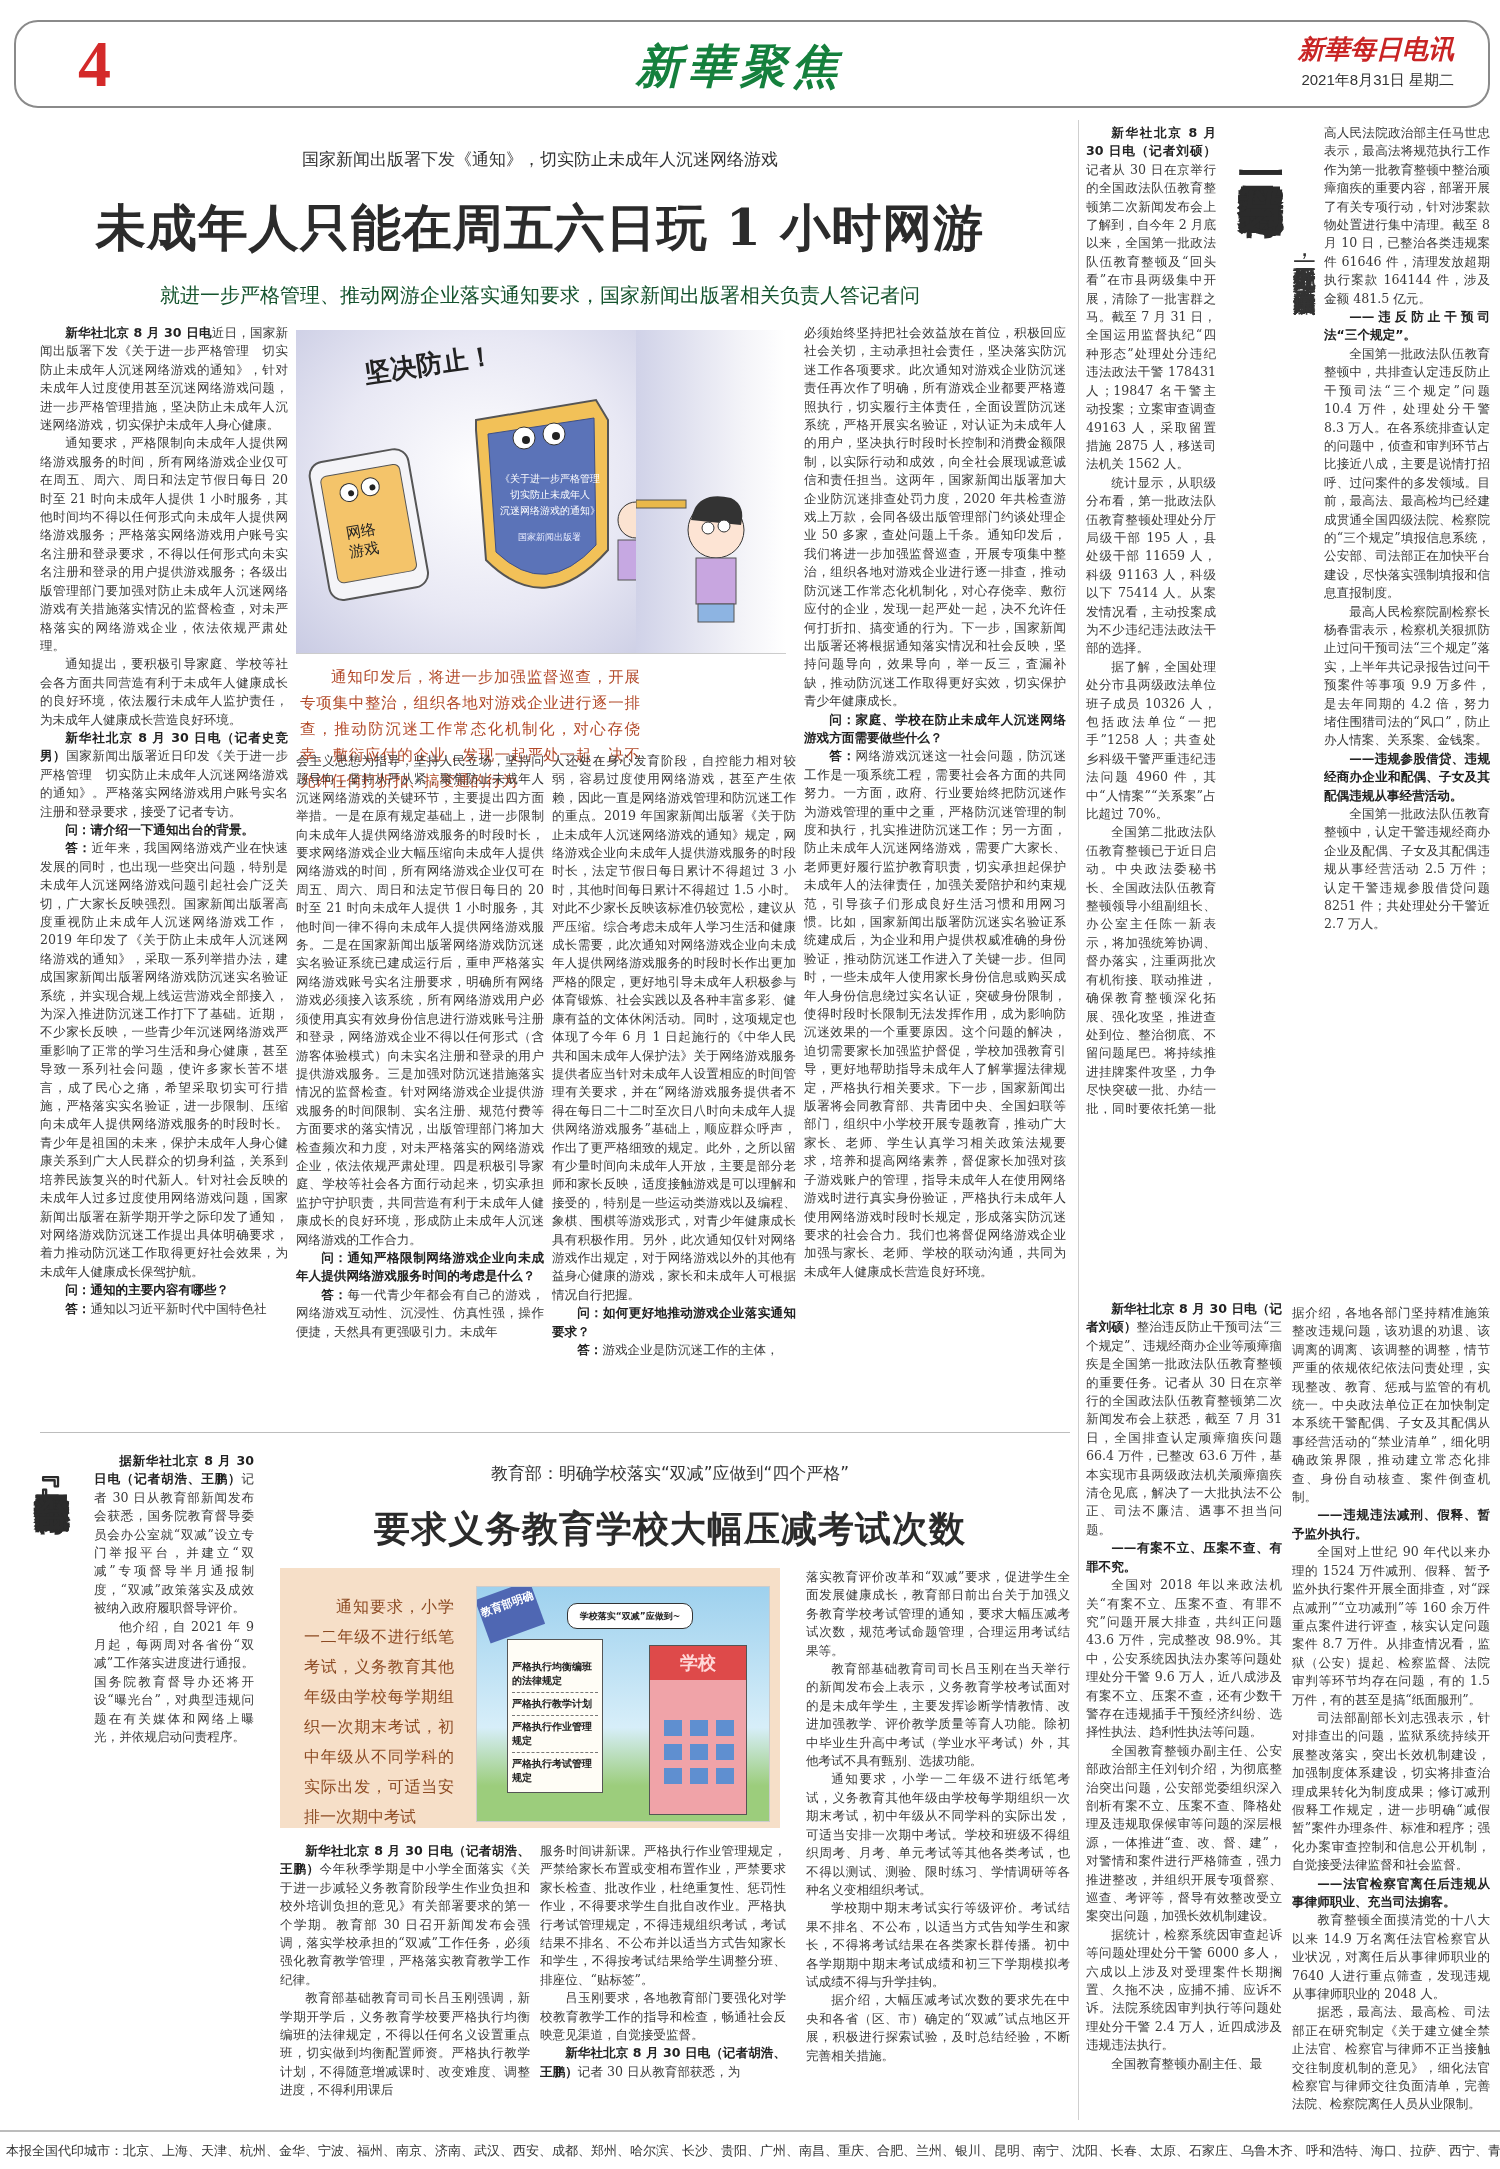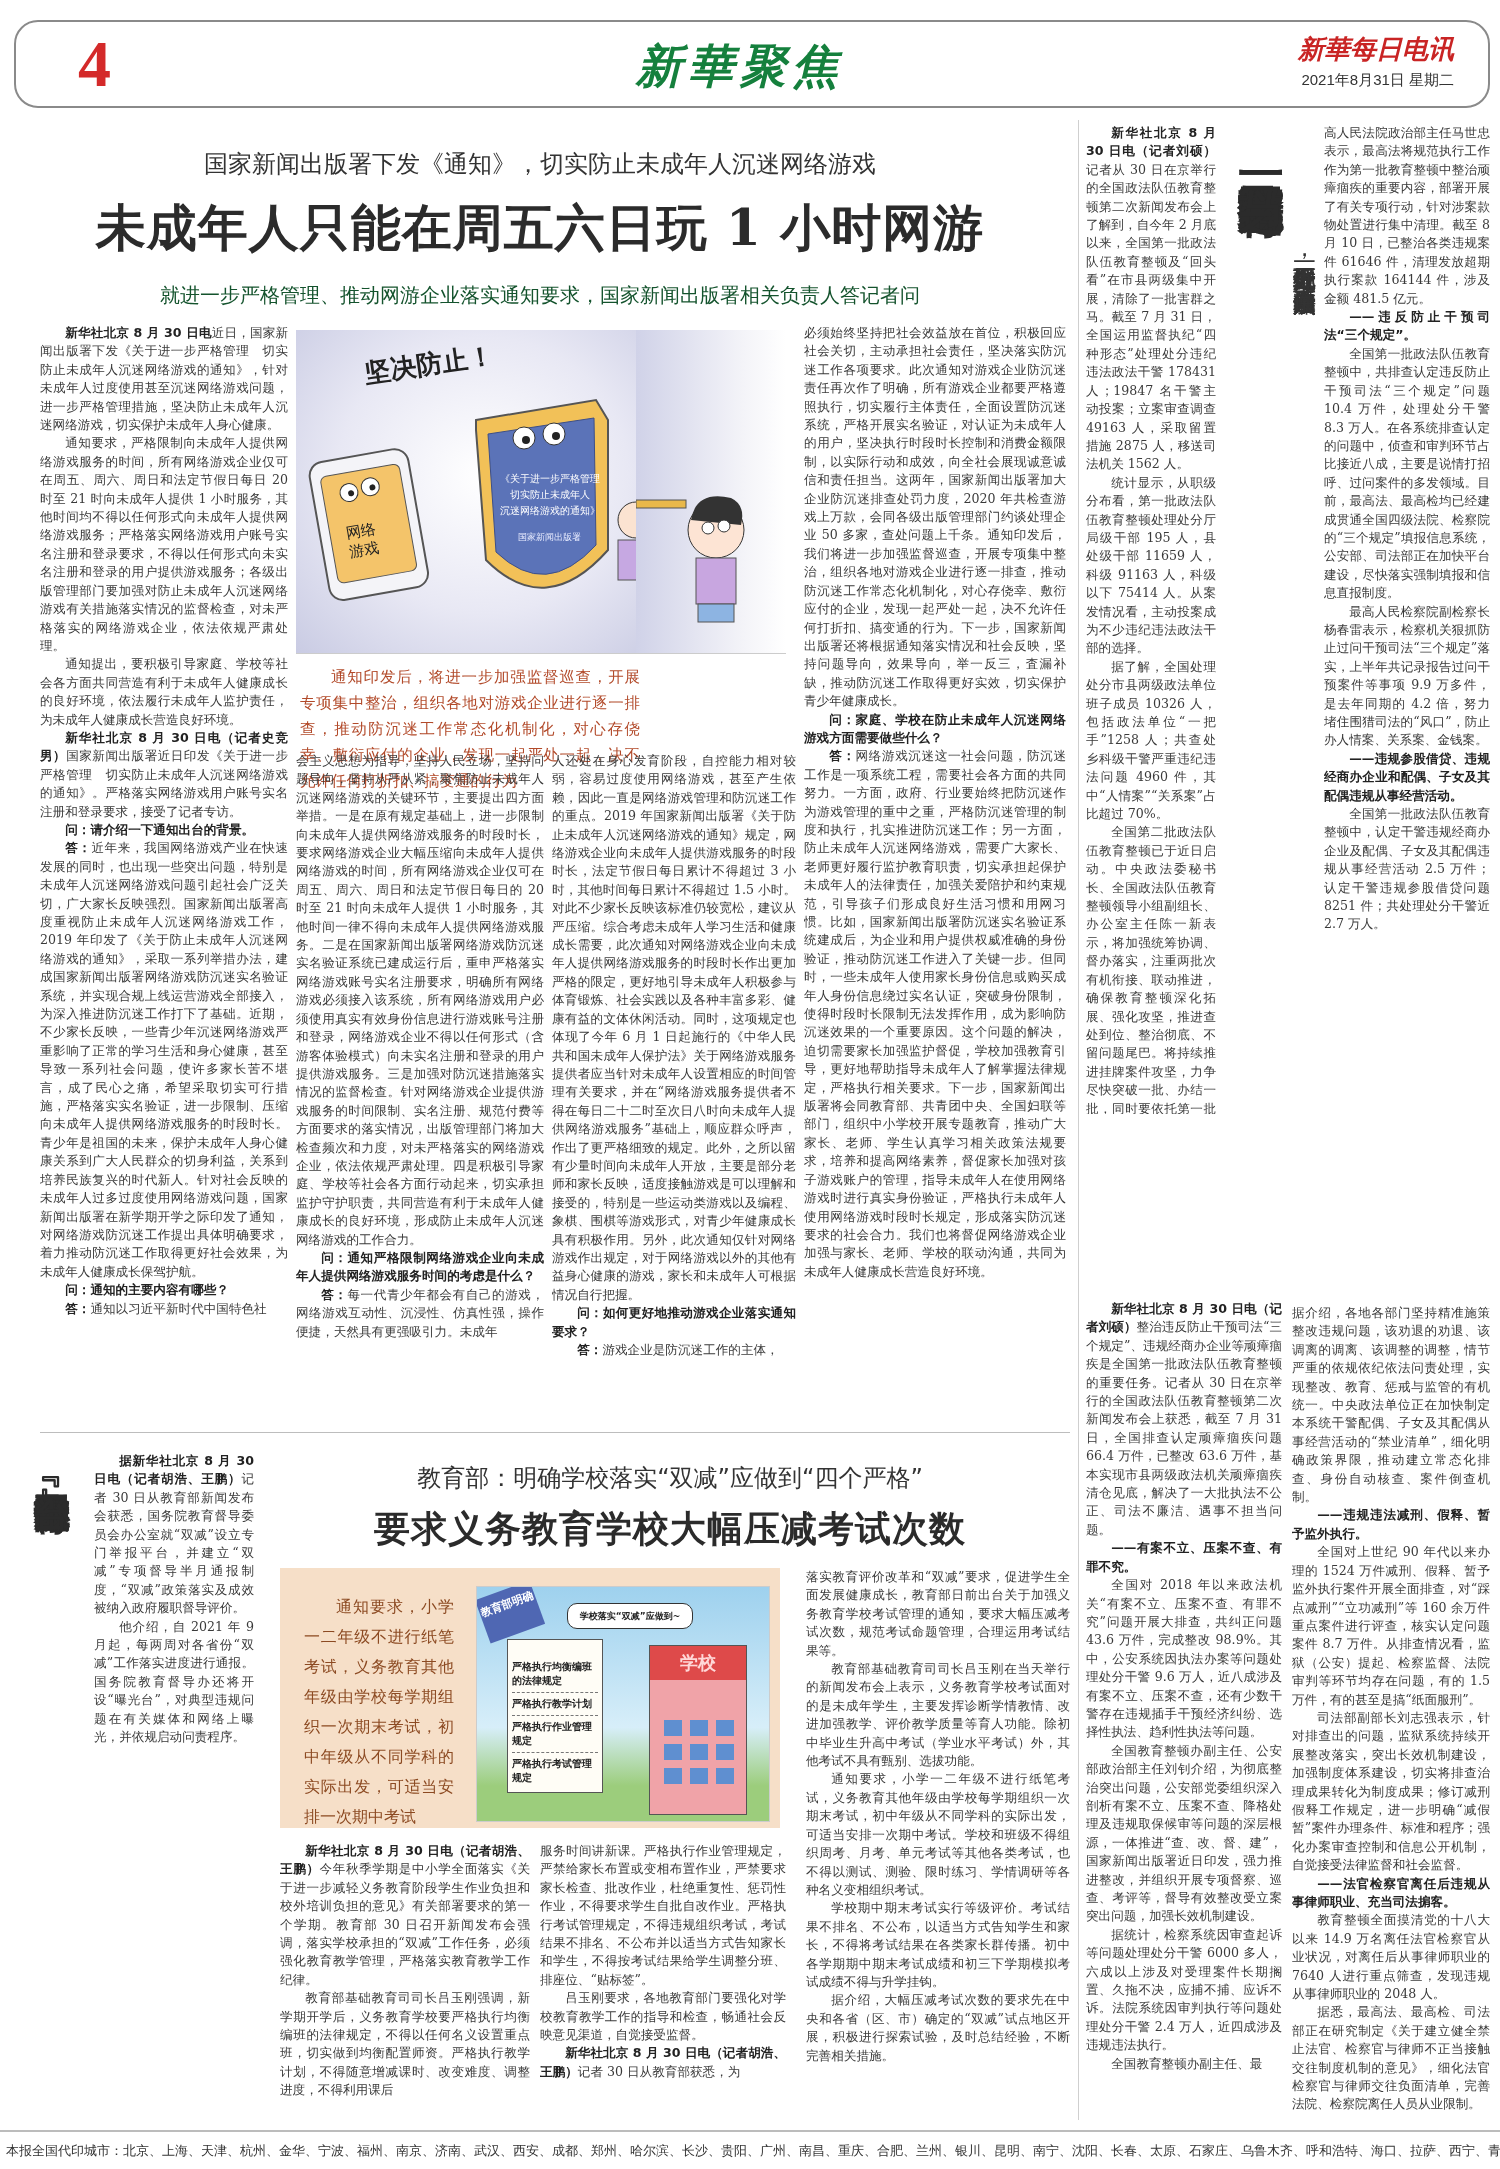--- a/index.html
+++ b/index.html
@@ -15,21 +15,21 @@
   .brand { position: absolute; right: 34px; top: 10px; text-align: right; }
   .brand-name { font-family: "DejaVu Sans", sans-serif; font-weight: bold; font-style: italic; color: #c92424; font-size: 26px; margin-left: 16px; }
   .brand-date { font-family: "Liberation Sans", sans-serif; font-size: 15px; color: #333; margin-top: 4px; }
 
   .col { position: absolute; font-size: 12.6px; line-height: 18.4px; text-align: justify; color: #3a3a3a; overflow: hidden; }
   .col p { text-indent: 2em; }
   .col .lead { font-family: "DejaVu Sans", sans-serif; font-weight: bold; color: #222; }
   .col .q { font-weight: bold; color: #222; }
   .col .sub { font-family: "DejaVu Sans", sans-serif; font-weight: bold; color: #222; }
 
-  .kicker { position: absolute; font-family: "DejaVu Sans", sans-serif; color: #333; font-size: 24px; text-align: center; }
+  .kicker { position: absolute; font-family: "DejaVu Sans", sans-serif; color: #333; font-size: 17px; text-align: center; }
   .headline { position: absolute; font-family: "DejaVu Serif", serif; font-weight: bold; color: #2b2b2b; text-align: center; letter-spacing: 1px; }
   .deck { position: absolute; font-family: "DejaVu Sans", sans-serif; font-size: 20px; color: #14532d; text-align: center; }
 
   .illus { position: absolute; overflow: hidden; }
   .caption { position: absolute; font-family: "DejaVu Sans", sans-serif; color: #b24a2a; font-size: 15.5px; line-height: 26px; text-align: justify; }
 
   .vtitle { position: absolute; writing-mode: vertical-rl; font-family: "DejaVu Serif", serif; font-weight: bold; color: #2b2b2b; }
   .vsub { position: absolute; writing-mode: vertical-rl; font-family: "DejaVu Sans", sans-serif; color: #333; }
 
   .rule-h { position: absolute; height: 1px; background: #bdbdbd; }
@@ -141,21 +141,21 @@
   <p class="sub">——违反防止干预司法“三个规定”。</p>
   <p>全国第一批政法队伍教育整顿中，共排查认定违反防止干预司法“三个规定”问题 10.4 万件，处理处分干警 8.3 万人。在各系统排查认定的问题中，侦查和审判环节占比接近八成，主要是说情打招呼、过问案件的多发领域。目前，最高法、最高检均已经建成贯通全国四级法院、检察院的“三个规定”填报信息系统，公安部、司法部正在加快平台建设，尽快落实强制填报和信息直报制度。</p>
   <p>最高人民检察院副检察长杨春雷表示，检察机关狠抓防止过问干预司法“三个规定”落实，上半年共记录报告过问干预案件等事项 9.9 万多件，是去年同期的 4.2 倍，努力堵住围猎司法的“风口”，防止办人情案、关系案、金钱案。</p>
   <p class="sub">——违规参股借贷、违规经商办企业和配偶、子女及其配偶违规从事经营活动。</p>
   <p>全国第一批政法队伍教育整顿中，认定干警违规经商办企业及配偶、子女及其配偶违规从事经营活动 2.5 万件；认定干警违规参股借贷问题 8251 件；共处理处分干警近 2.7 万人。</p>
 </div>
 <div class="col" style="left:1086px; top:1300px; width:196px; height:820px;">
   <p><span class="lead">新华社北京 8 月 30 日电（记者刘硕）</span><span>整治违反防止干预司法“三个规定”、违规经商办企业等顽瘴痼疾是全国第一批政法队伍教育整顿的重要任务。记者从 30 日在京举行的全国政法队伍教育整顿第二次新闻发布会上获悉，截至 7 月 31 日，全国排查认定顽瘴痼疾问题 66.4 万件，已整改 63.6 万件，基本实现市县两级政法机关顽瘴痼疾清仓见底，解决了一大批执法不公正、司法不廉洁、遇事不担当问题。</span></p>
   <p class="sub">——有案不立、压案不查、有罪不究。</p>
   <p>全国对 2018 年以来政法机关“有案不立、压案不查、有罪不究”问题开展大排查，共纠正问题 43.6 万件，完成整改 98.9%。其中，公安系统因执法办案等问题处理处分干警 9.6 万人，近八成涉及有案不立、压案不查，还有少数干警存在违规插手干预经济纠纷、选择性执法、趋利性执法等问题。</p>
-  <p>全国教育整顿办副主任、公安部政治部主任刘钊介绍，为彻底整治突出问题，公安部党委组织深入剖析有案不立、压案不查、降格处理及违规取保候审等问题的深层根源，一体推进“查、改、督、建”，国家新闻出版署近日印发，强力推进整改，并组织开展专项督察、巡查、考评等，督导有效整改受立案突出问题，加强长效机制建设。</p>
+  <p>全国教育整顿办副主任、公安部政治部主任刘钊介绍，为彻底整治突出问题，公安部党委组织深入剖析有案不立、压案不查、降格处理及违规取保候审等问题的深层根源，一体推进“查、改、督、建”，对警情和案件进行严格筛查，强力推进整改，并组织开展专项督察、巡查、考评等，督导有效整改受立案突出问题，加强长效机制建设。</p>
   <p>据统计，检察系统因审查起诉等问题处理处分干警 6000 多人，六成以上涉及对受理案件长期搁置、久拖不决，应捕不捕、应诉不诉。法院系统因审判执行等问题处理处分干警 2.4 万人，近四成涉及违规违法执行。</p>
   <p>全国教育整顿办副主任、最</p>
 </div>
 <div class="col" style="left:1292px; top:1304px; width:198px; height:816px;">
   <p style="text-indent:0;">据介绍，各地各部门坚持精准施策整改违规问题，该劝退的劝退、该调离的调离、该调整的调整，情节严重的依规依纪依法问责处理，实现整改、教育、惩戒与监管的有机统一。中央政法单位正在加快制定本系统干警配偶、子女及其配偶从事经营活动的“禁业清单”，细化明确政策界限，推动建立常态化排查、身份自动核查、案件倒查机制。</p>
   <p class="sub">——违规违法减刑、假释、暂予监外执行。</p>
   <p>全国对上世纪 90 年代以来办理的 1524 万件减刑、假释、暂予监外执行案件开展全面排查，对“踩点减刑”“立功减刑”等 160 余万件重点案件进行评查，核实认定问题案件 8.7 万件。从排查情况看，监狱（公安）提起、检察监督、法院审判等环节均存在问题，有的 1.5 万件，有的甚至是搞“纸面服刑”。</p>
   <p>司法部副部长刘志强表示，针对排查出的问题，监狱系统持续开展整改落实，突出长效机制建设，加强制度体系建设，切实将排查治理成果转化为制度成果；修订减刑假释工作规定，进一步明确“减假暂”案件办理条件、标准和程序；强化办案审查控制和信息公开机制，自觉接受法律监督和社会监督。</p>
   <p class="sub">——法官检察官离任后违规从事律师职业、充当司法掮客。</p>
   <p>教育整顿全面摸清党的十八大以来 14.9 万名离任法官检察官从业状况，对离任后从事律师职业的 7640 人进行重点筛查，发现违规从事律师职业的 2048 人。</p>

